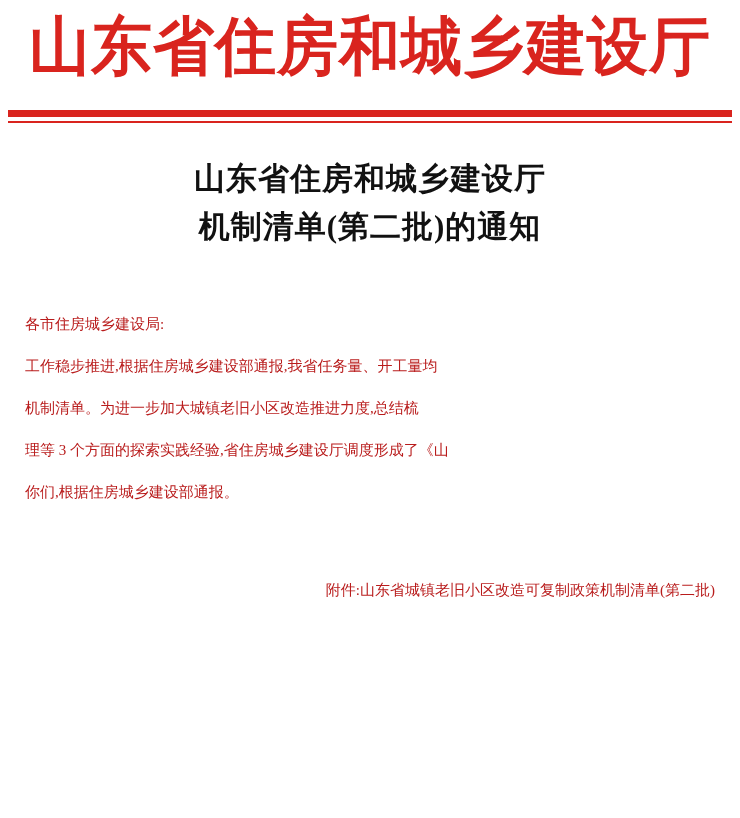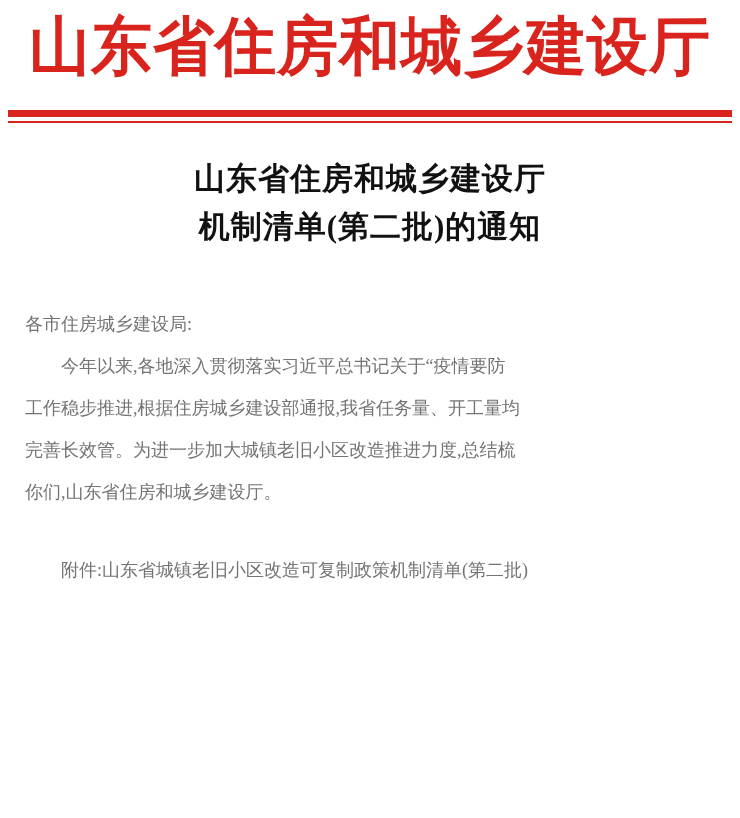--- a/index.html
+++ b/index.html
@@ -46,59 +46,59 @@
     text-align: center;
     font-weight: 700;
     font-size: 31px;
     line-height: 48px;
     color: #111111;
     letter-spacing: 1px;
   }
   
   .doc-body {
     margin: 52px 25px 0 25px;
-    font-size: 18px;
+    font-size: 15px;
     line-height: 42px;
-    color: #737373;
+    color: #b91c1c;
     text-align: justify;
   }
   .salutation {
     text-align: left;
   }
   .para-line {
     text-align: justify;
   }
   .para-line.first {
     text-indent: 2em;
   }
   .attachment-line {
-    margin-top: 36px;
+    margin-top: 56px;
     text-indent: 2em;
-    text-align: left;
+    text-align: right;
   }
 </style>
 </head>
 <body>
 
 <div class="page">
 
   <div class="masthead">山东省住房和城乡建设厅</div>
 
   <div class="rule-thick"></div>
   <div class="rule-thin"></div>
 
   <div class="doc-title">
     <div>山东省住房和城乡建设厅</div>
     <div>机制清单(第二批)的通知</div>
   </div>
 
   <div class="doc-body">
     <div class="salutation">各市住房城乡建设局:</div>
 
-    <div class="para-line first">今年以来,各地深入贯彻落实习近平总书记关于“疫情要防</div>
     <div class="para-line">工作稳步推进,根据住房城乡建设部通报,我省任务量、开工量均</div>
-    <div class="para-line">完善长效管。为进一步加大城镇老旧小区改造推进力度,总结梳</div>
-    <div class="para-line">你们,山东省住房和城乡建设厅。</div>
+    <div class="para-line">机制清单。为进一步加大城镇老旧小区改造推进力度,总结梳</div>
+    <div class="para-line">理等 3 个方面的探索实践经验,省住房城乡建设厅调度形成了《山</div>
+    <div class="para-line">你们,根据住房城乡建设部通报。</div>
 
     <div class="attachment-line">附件:山东省城镇老旧小区改造可复制政策机制清单(第二批)</div>
   </div>
 
 </div>
 
 </body></html>

